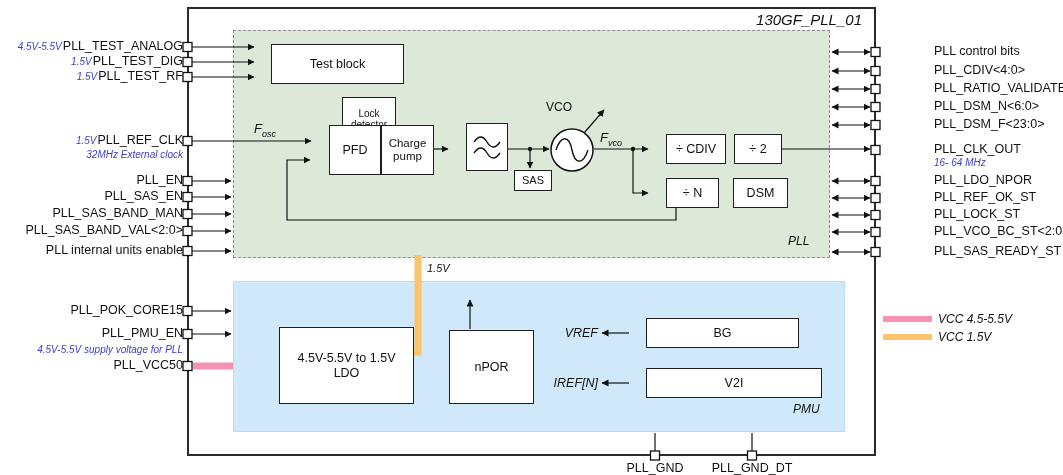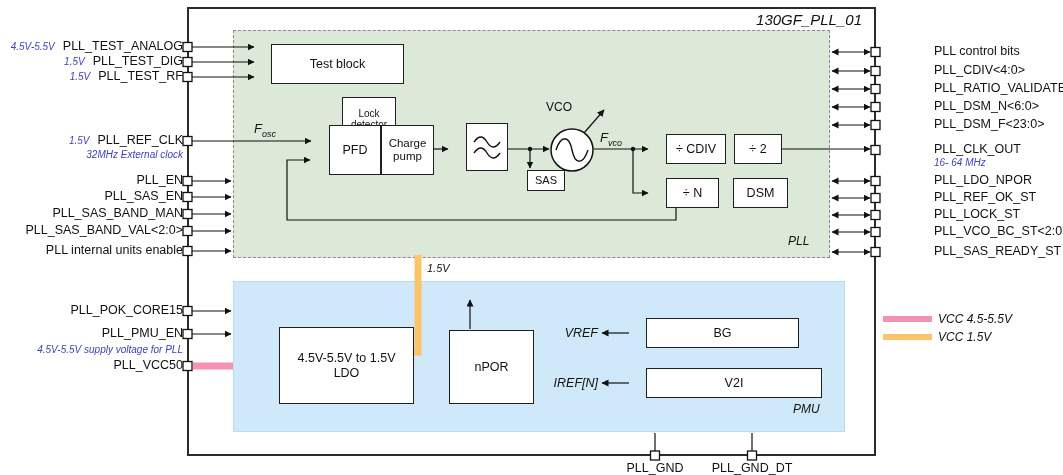--- a/index.html
+++ b/index.html
@@ -10,21 +10,21 @@
              box-sizing:border-box;background:#fff;z-index:0;}
   #pll-region{left:233px;top:30px;width:597px;height:228px;border:1.5px dashed #8a8a8a;
               box-sizing:border-box;background:#dce8d8;z-index:1;}
   #pmu-region{left:233px;top:281px;width:612px;height:151px;border:1px solid #b8dcf2;
               box-sizing:border-box;background:#cfe9fa;z-index:1;}
   #wires{left:0;top:0;z-index:2;pointer-events:none;}
   .block{position:absolute;background:#fff;border:1.4px solid #1f1f1f;box-sizing:border-box;
          display:flex;align-items:center;justify-content:center;text-align:center;
          font-size:12.5px;line-height:1.15;z-index:3;margin-left:16px;}
   .lbl{position:absolute;font-size:12.5px;line-height:14px;height:14px;white-space:nowrap;z-index:4;}
-  .left{left:0;width:183px;display:flex;justify-content:flex-end;align-items:baseline;gap:8px;}
+  .left{left:0;width:183px;display:flex;justify-content:flex-end;align-items:baseline;gap:1px;}
   .right{left:886px;margin-left:48px;}
   .note{font-style:italic;color:#4040c0;font-size:10px;}
   .volt{font-style:italic;color:#4040c0;font-size:10px;}
   .ital{font-style:italic;}
   .flabel{position:absolute;font-style:italic;font-size:13px;z-index:4;}
   .flabel sub{font-size:9px;}
   .region-tag{position:absolute;font-style:italic;font-size:12px;z-index:4;}
   #title{left:610px;top:11px;width:252px;text-align:right;font-weight:normal;
          font-style:italic;font-size:15px;z-index:4;position:absolute;}
   .bottom-lbl{position:absolute;width:110px;text-align:center;top:461px;font-size:12.5px;z-index:4;}
@@ -153,21 +153,21 @@
     </div>
   <div class="block" style="left:365px;top:125px;width:53px;height:50px;font-size:11.5px">
       <span>Charge pump</span>
     </div>
   <div class="block" style="left:450px;top:123px;width:42px;height:48px">
     <svg width="30" height="28" viewBox="0 0 30 28">
       <path d="M2,9 Q9,-1 15,9 Q21,19 28,9" fill="none" stroke="#111" stroke-width="1.4"></path>
       <path d="M2,20 Q9,10 15,20 Q21,30 28,20" fill="none" stroke="#111" stroke-width="1.4"></path>
     </svg>
   </div>
-  <div class="block" style="left:511px;top:170px;width:38px;height:21px;font-size:11px">
+  <div class="block" style="left:498px;top:170px;width:38px;height:21px;font-size:11px">
       <span>SAS</span>
     </div>
   <div class="block" style="left:650px;top:134px;width:60px;height:30px">
       <span>÷ CDIV</span>
     </div>
   <div class="block" style="left:718px;top:134px;width:48px;height:30px">
       <span>÷ 2</span>
     </div>
   <div class="block" style="left:650px;top:178px;width:53px;height:30px">
       <span>÷ N</span>

